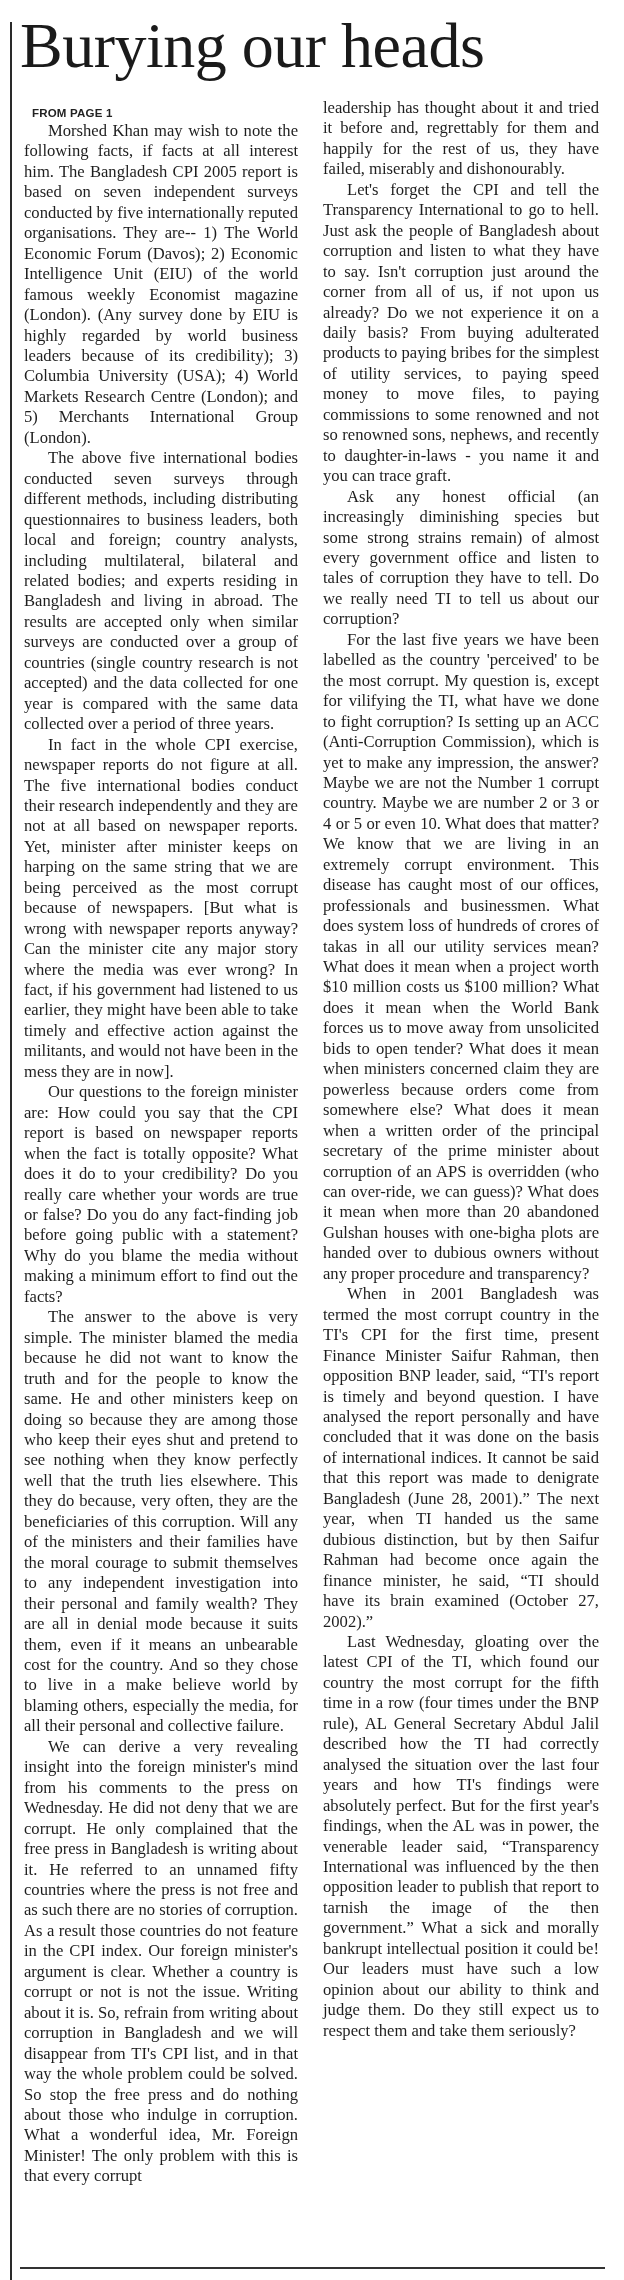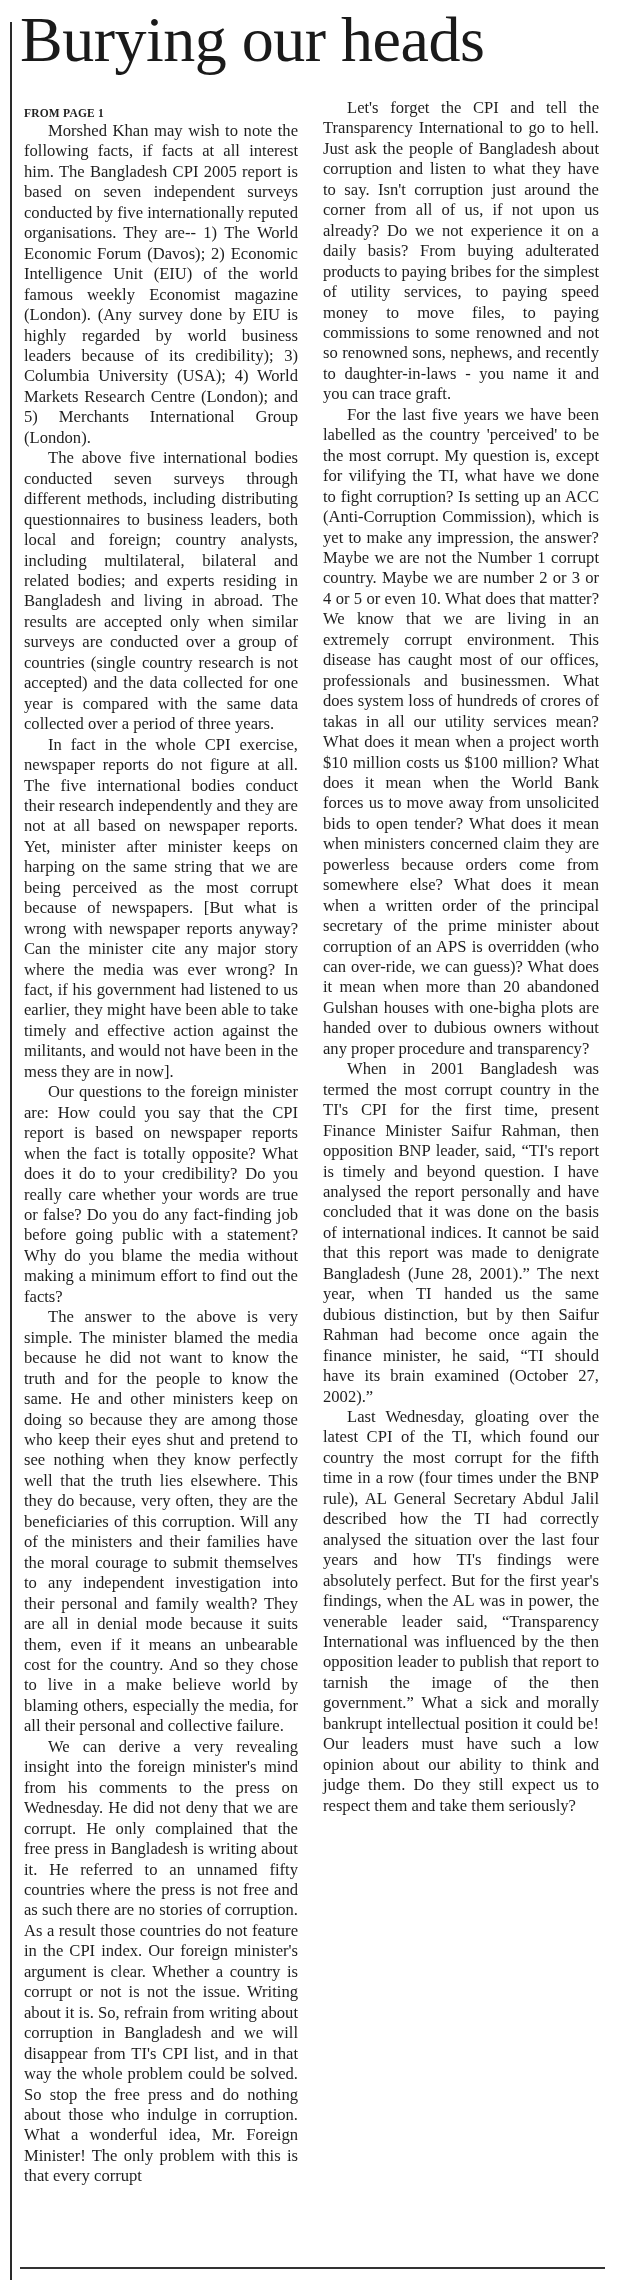--- a/index.html
+++ b/index.html
@@ -1,34 +1,34 @@
 <!DOCTYPE html>
 <html><head>
 <meta charset="utf-8">
 <style>
   html, body { margin: 0; padding: 0; background: #ffffff; }
   body { width: 624px; height: 2280px; position: relative; overflow: hidden; color: #1e1e1e; }
   .left-rule { position: absolute; left: 10px; top: 22px; width: 1.5px; height: 2258px; background: #2a2a2a; }
   .headline {
-    position: absolute; left: 20px; top: 0; margin: 0;
+    position: absolute; left: 20px; top: 6px; margin: 0;
     font-family: "Liberation Serif", "DejaVu Serif", serif;
     font-weight: normal; font-size: 64px; line-height: 80px; letter-spacing: -0.5px;
     color: #1a1a1a; white-space: nowrap;
   }
   .col {
     position: absolute; top: 106px;
     font-family: "Liberation Serif", "DejaVu Serif", serif;
     font-size: 16.6px; line-height: 20.45px; text-align: justify; color: #1e1e1e;
   }
   .col-left { left: 24px; width: 274px; }
   .col-right { left: 323px; width: 276px; top: 98px; }
   .kicker {
-    font-family: Liberation Serif, serif;
+    font-family: Liberation Sans, sans-serif;
     font-weight: bold; font-size: 11.5px; line-height: 15px; letter-spacing: 0.2px;
-    margin: 0 0 0 0; color: #222;
+    margin: 0 0 0 8px; color: #222;
   }
   .para { margin: 0; text-indent: 0; }
   .para.indent { text-indent: 24px; }
   .bottom-rule { position: absolute; left: 20px; top: 2267px; width: 585px; height: 2px; background: #333; }
 </style>
 </head>
 <body>
 
 <div class="left-rule"></div>
 
@@ -38,19 +38,21 @@
   <div class="kicker">FROM PAGE 1</div>
   <p class="para indent">Morshed Khan may wish to note the following facts, if facts at all interest him. The Bangladesh CPI 2005 report is based on seven independent surveys conducted by five internationally reputed organisations. They are-- 1) The World Economic Forum (Davos); 2) Economic Intelligence Unit (EIU) of the world famous weekly Economist magazine (London). (Any survey done by EIU is highly regarded by world business leaders because of its credibility); 3) Columbia University (USA); 4) World Markets Research Centre (London); and 5) Merchants International Group (London).</p>
   <p class="para indent">The above five international bodies conducted seven surveys through different methods, including distributing questionnaires to business leaders, both local and foreign; country analysts, including multilateral, bilateral and related bodies; and experts residing in Bangladesh and living in abroad. The results are accepted only when similar surveys are conducted over a group of countries (single country research is not accepted) and the data collected for one year is compared with the same data collected over a period of three years.</p>
   <p class="para indent">In fact in the whole CPI exercise, newspaper reports do not figure at all. The five international bodies conduct their research independently and they are not at all based on newspaper reports. Yet, minister after minister keeps on harping on the same string that we are being perceived as the most corrupt because of newspapers. [But what is wrong with newspaper reports anyway? Can the minister cite any major story where the media was ever wrong? In fact, if his government had listened to us earlier, they might have been able to take timely and effective action against the militants, and would not have been in the mess they are in now].</p>
   <p class="para indent">Our questions to the foreign minister are: How could you say that the CPI report is based on newspaper reports when the fact is totally opposite? What does it do to your credibility? Do you really care whether your words are true or false? Do you do any fact-finding job before going public with a statement? Why do you blame the media without making a minimum effort to find out the facts?</p>
   <p class="para indent">The answer to the above is very simple. The minister blamed the media because he did not want to know the truth and for the people to know the same. He and other ministers keep on doing so because they are among those who keep their eyes shut and pretend to see nothing when they know perfectly well that the truth lies elsewhere. This they do because, very often, they are the beneficiaries of this corruption. Will any of the ministers and their families have the moral courage to submit themselves to any independent investigation into their personal and family wealth? They are all in denial mode because it suits them, even if it means an unbearable cost for the country. And so they chose to live in a make believe world by blaming others, especially the media, for all their personal and collective failure.</p>
   <p class="para indent">We can derive a very revealing insight into the foreign minister's mind from his comments to the press on Wednesday. He did not deny that we are corrupt. He only complained that the free press in Bangladesh is writing about it. He referred to an unnamed fifty countries where the press is not free and as such there are no stories of corruption. As a result those countries do not feature in the CPI index. Our foreign minister's argument is clear. Whether a country is corrupt or not is not the issue. Writing about it is. So, refrain from writing about corruption in Bangladesh and we will disappear from TI's CPI list, and in that way the whole problem could be solved. So stop the free press and do nothing about those who indulge in corruption. What a wonderful idea, Mr. Foreign Minister! The only problem with this is that every corrupt</p>
 </div>
 
 <div class="col col-right">
+  <p class="para">leadership has thought about it and tried it before and, regrettably for them and happily for the rest of us, they have failed, miserably and dishonourably.</p>
   <p class="para indent">Let's forget the CPI and tell the Transparency International to go to hell. Just ask the people of Bangladesh about corruption and listen to what they have to say. Isn't corruption just around the corner from all of us, if not upon us already? Do we not experience it on a daily basis? From buying adulterated products to paying bribes for the simplest of utility services, to paying speed money to move files, to paying commissions to some renowned and not so renowned sons, nephews, and recently to daughter-in-laws - you name it and you can trace graft.</p>
+  <p class="para indent">Ask any honest official (an increasingly diminishing species but some strong strains remain) of almost every government office and listen to tales of corruption they have to tell. Do we really need TI to tell us about our corruption?</p>
   <p class="para indent">For the last five years we have been labelled as the country 'perceived' to be the most corrupt. My question is, except for vilifying the TI, what have we done to fight corruption? Is setting up an ACC (Anti-Corruption Commission), which is yet to make any impression, the answer? Maybe we are not the Number 1 corrupt country. Maybe we are number 2 or 3 or 4 or 5 or even 10. What does that matter? We know that we are living in an extremely corrupt environment. This disease has caught most of our offices, professionals and businessmen. What does system loss of hundreds of crores of takas in all our utility services mean? What does it mean when a project worth $10 million costs us $100 million? What does it mean when the World Bank forces us to move away from unsolicited bids to open tender? What does it mean when ministers concerned claim they are powerless because orders come from somewhere else? What does it mean when a written order of the principal secretary of the prime minister about corruption of an APS is overridden (who can over-ride, we can guess)? What does it mean when more than 20 abandoned Gulshan houses with one-bigha plots are handed over to dubious owners without any proper procedure and transparency?</p>
   <p class="para indent">When in 2001 Bangladesh was termed the most corrupt country in the TI's CPI for the first time, present Finance Minister Saifur Rahman, then opposition BNP leader, said, “TI's report is timely and beyond question. I have analysed the report personally and have concluded that it was done on the basis of international indices. It cannot be said that this report was made to denigrate Bangladesh (June 28, 2001).” The next year, when TI handed us the same dubious distinction, but by then Saifur Rahman had become once again the finance minister, he said, “TI should have its brain examined (October 27, 2002).”</p>
   <p class="para indent">Last Wednesday, gloating over the latest CPI of the TI, which found our country the most corrupt for the fifth time in a row (four times under the BNP rule), AL General Secretary Abdul Jalil described how the TI had correctly analysed the situation over the last four years and how TI's findings were absolutely perfect. But for the first year's findings, when the AL was in power, the venerable leader said, “Transparency International was influenced by the then opposition leader to publish that report to tarnish the image of the then government.” What a sick and morally bankrupt intellectual position it could be! Our leaders must have such a low opinion about our ability to think and judge them. Do they still expect us to respect them and take them seriously?</p>
 </div>
 
 <div class="bottom-rule"></div>
 
 </body></html>

